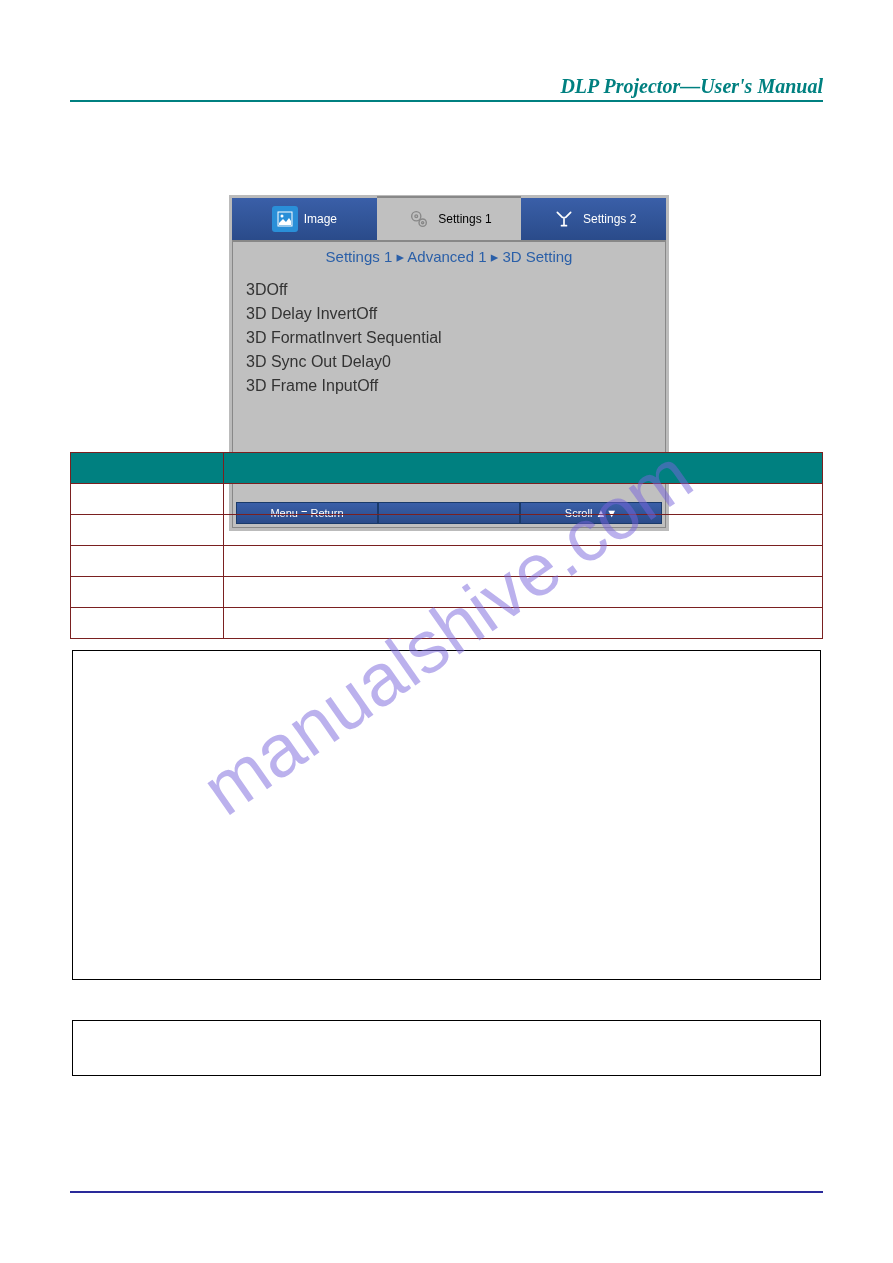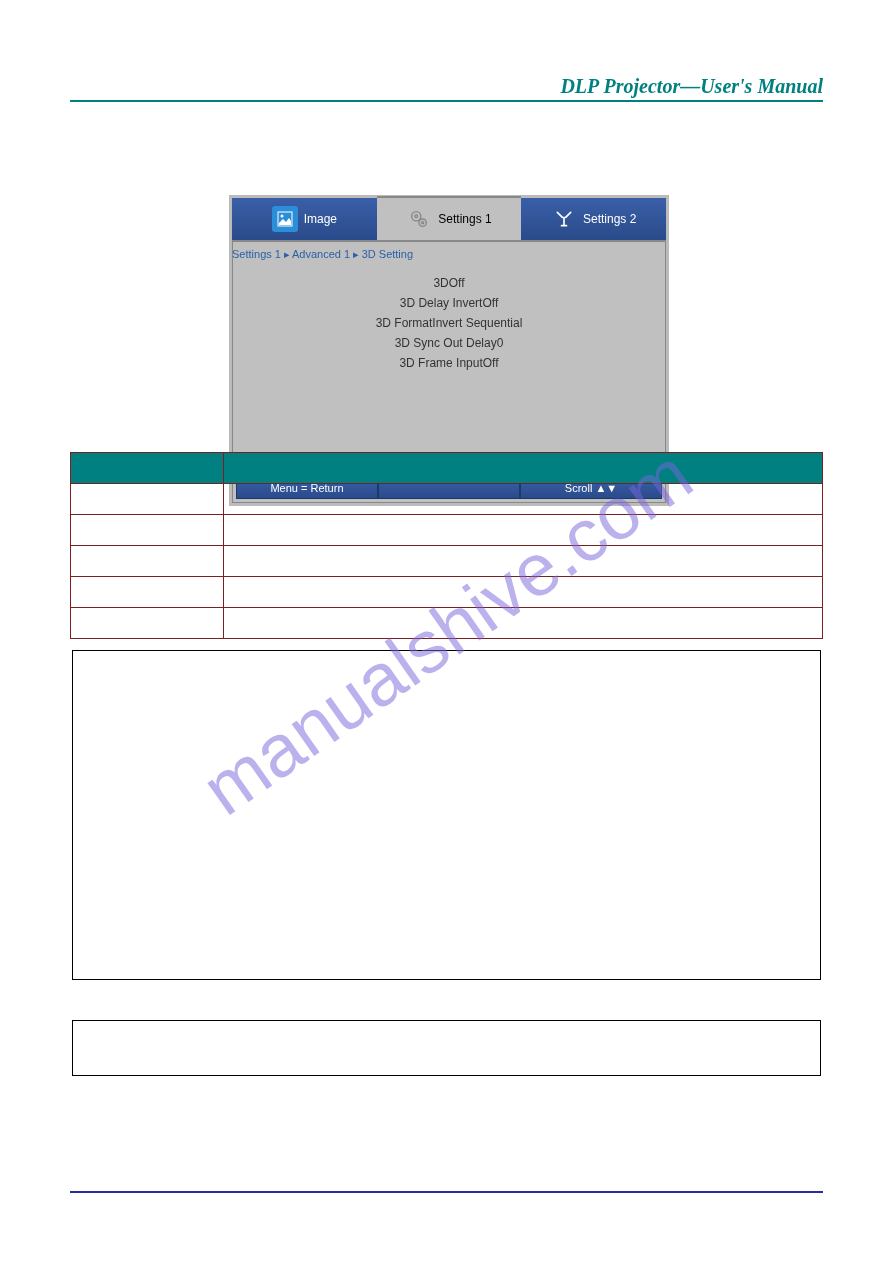--- a/index.html
+++ b/index.html
@@ -64,34 +64,34 @@
   .osd-tab .icon-box {
     width: 26px;
     height: 26px;
     display: flex;
     align-items: center;
     justify-content: center;
     border-radius: 3px;
   }
   .osd-tab.image .icon-box { background: #2a8fd8; }
   .osd-breadcrumb {
-    text-align: left;
+    text-align: center;
     padding: 6px 0;
     color: #2a5fa8;
-    font-size: 11px;
+    font-size: 15px;
   }
   .osd-body {
     padding: 6px 14px 100px 14px;
   }
   .osd-row {
     display: flex;
-    justify-content: center;
+    justify-content: flex-start;
     padding: 3px 0;
     color: #333;
-    font-size: 12px;
+    font-size: 16px;
   }
   .osd-footer {
     display: flex;
     gap: 0;
     padding: 4px;
   }
   .osd-footer-cell {
     flex: 1;
     background: linear-gradient(#3a5fa8, #2a4b8a);
     color: #fff;

